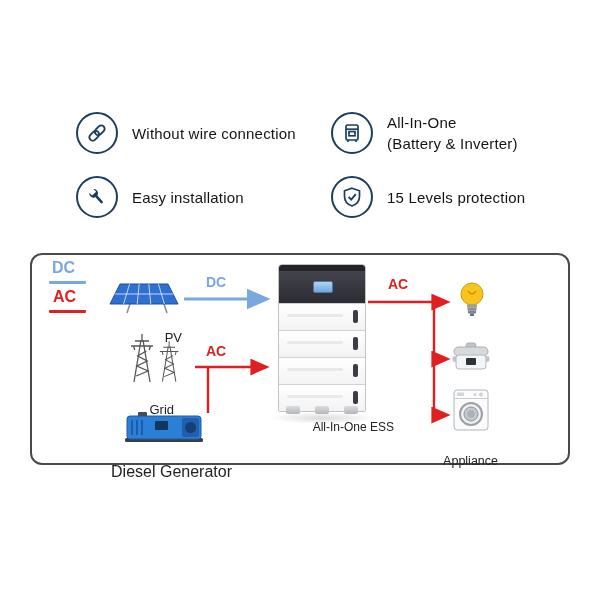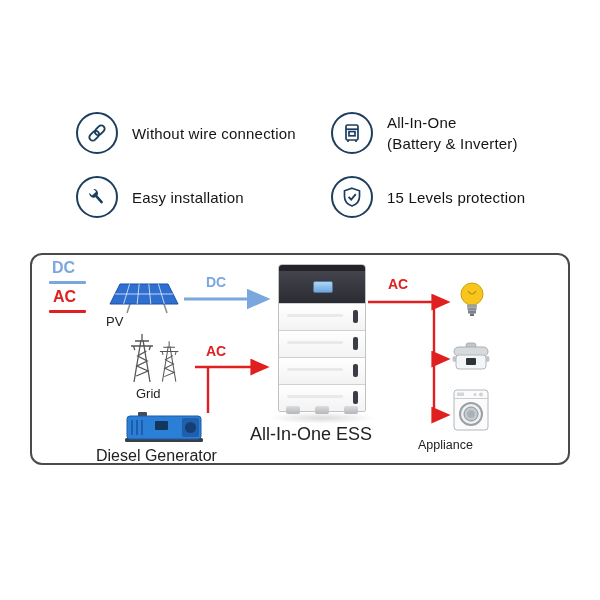--- a/index.html
+++ b/index.html
@@ -12,21 +12,21 @@
   .feature-icon{width:42px;height:42px;border:2.5px solid #1c3e5e;border-radius:50%;
                 flex:0 0 auto;display:flex;align-items:center;justify-content:center;box-sizing:border-box;}
   .feature-text{font-size:15px;color:#141414;line-height:21px;letter-spacing:.2px;}
 
   
   .panel{position:absolute;left:30px;top:253px;width:540px;height:212px;box-sizing:border-box;
          border:2px solid #4a4a4a;border-radius:12px;background:#fff;}
   .legend-txt{position:absolute;font-size:16px;font-weight:600;}
   .legend-line{position:absolute;height:2.5px;width:37px;border-radius:1px;}
   .flow-label{position:absolute;width:48px;text-align:center;font-size:14px;font-weight:700;}
-  .node-label{position:absolute;text-align:left;font-size:13px;color:#222;}
+  .node-label{position:absolute;text-align:right;font-size:13px;color:#222;margin-top:16px;}
 
   
   .ess{position:absolute;left:278px;top:264px;width:88px;border:1px solid #c2c2c2;
        border-radius:4px 4px 2px 2px;overflow:hidden;background:#fff;box-sizing:border-box;}
   .ess-cap{height:6px;background:#232329;}
   .ess-head{height:32px;background:linear-gradient(180deg,#43444c,#2b2c33);position:relative;}
   .ess-screen{position:absolute;left:34px;top:10px;width:20px;height:12px;border-radius:2px;
               background:linear-gradient(180deg,#aed6f6,#6fa7de);border:1px solid #55789c;box-sizing:border-box;}
   .ess-module{height:26px;border-top:1px solid #d0d0d0;position:relative;
               background:linear-gradient(180deg,#ffffff,#f3f3f3);}
@@ -143,21 +143,21 @@
       <path d="M18 4 L18 10 M10 52 L17 10 M26 52 L19 10"></path>
       <path d="M12.2 46 L24 41 L12.9 36 L23.2 31 L13.7 26 L22.4 21"></path>
       <path d="M7 16 L29 16 M9.5 16 l1.3 4 M26.5 16 l-1.3 4 M11 11 L25 11"></path>
     </g>
     <g fill="none" stroke="#555" stroke-width="1.2" transform="translate(30,8) scale(0.84)">
       <path d="M18 4 L18 10 M10 52 L17 10 M26 52 L19 10"></path>
       <path d="M12.2 46 L24 41 L12.9 36 L23.2 31 L13.7 26 L22.4 21"></path>
       <path d="M7 16 L29 16 M9.5 16 l1.3 4 M26.5 16 l-1.3 4 M11 11 L25 11"></path>
     </g>
   </svg>
-  <span class="node-label" style="left:136px;top:386px;width:66px;">Grid</span>
+  <span class="node-label" style="left:108px;top:386px;width:66px;">Grid</span>
 
   <span class="flow-label" style="left:192px;top:343px;color:#e02020;">AC</span>
 
   <svg class="abs" style="left:122px;top:410px;" width="84" height="34" viewBox="0 0 84 34">
     <rect x="3" y="28" width="78" height="4" rx="1.5" fill="#3a3f45"></rect>
     <rect x="16" y="2" width="9" height="6" rx="1" fill="#474c52"></rect>
     <rect x="5" y="6" width="74" height="23" rx="3" fill="#2b7fd6" stroke="#1d5ca8"></rect>
     <rect x="60" y="8" width="17" height="19" rx="2" fill="#1f5fae"></rect>
     <circle cx="68.5" cy="17.5" r="5.5" fill="#153f73"></circle>
     <rect x="33" y="11" width="13" height="9" rx="1" fill="#12365c"></rect>
@@ -174,21 +174,21 @@
     </div>
     <div class="ess-module"></div>
     <div class="ess-module"></div>
     <div class="ess-module"></div>
     <div class="ess-module"></div>
   </div>
   <div class="ess-shadow"></div>
   <div class="foot" style="left:286px;top:406px;"></div>
   <div class="foot" style="left:315px;top:406px;"></div>
   <div class="foot" style="left:344px;top:406px;"></div>
-  <span class="node-label" style="left:250px;top:424px;width:144px;font-size:18px;">All-In-One ESS</span>
+  <span class="node-label" style="left:250px;top:404px;width:144px;font-size:12px;">All-In-One ESS</span>
 
   <span class="flow-label" style="left:374px;top:276px;color:#e02020;">AC</span>
 
   <svg class="abs" style="left:456px;top:281px;" width="32" height="38" viewBox="0 0 32 38">
     <circle cx="16" cy="13" r="11" fill="#f7c51e" stroke="#caa10c"></circle>
     <path d="M12 10 q4 6 8 0" fill="none" stroke="#b8860b" stroke-width="1.2"></path>
     <rect x="11" y="23.5" width="10" height="3" fill="#9aa0a6"></rect>
     <rect x="11.5" y="26.5" width="9" height="3" fill="#8a9096"></rect>
     <rect x="12" y="29.5" width="8" height="3" fill="#7d838a"></rect>
     <rect x="14" y="32.5" width="4" height="2.5" fill="#6b7178"></rect>

